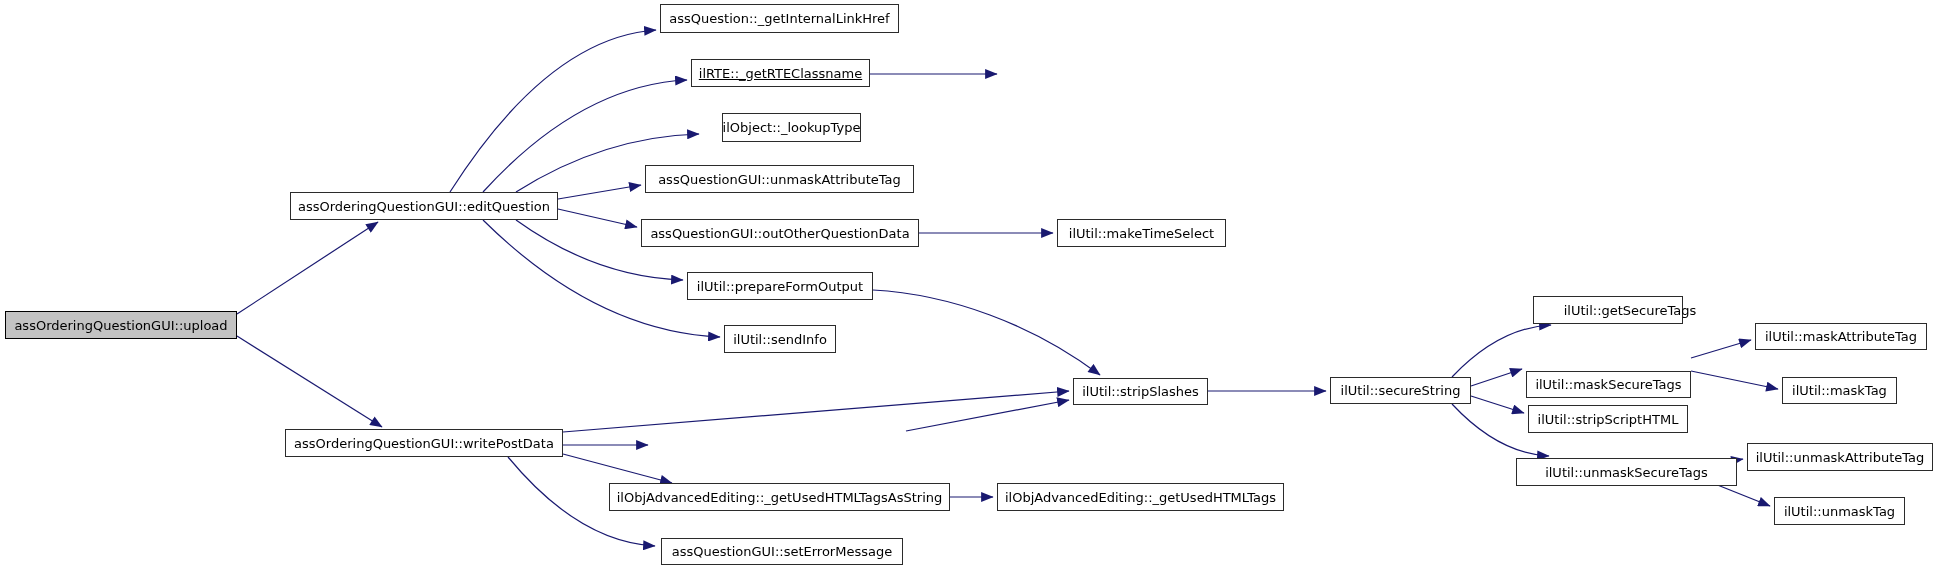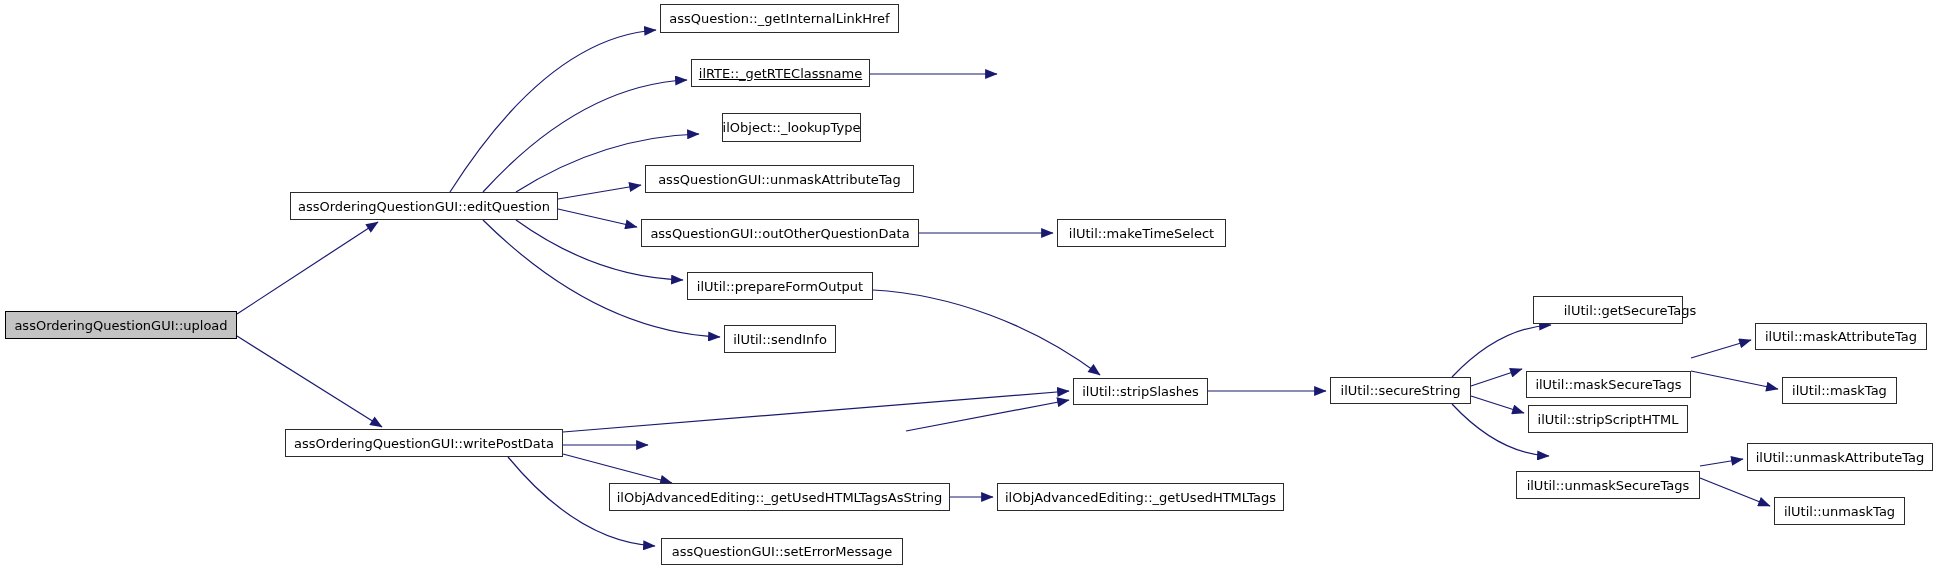--- a/index.html
+++ b/index.html
@@ -68,19 +68,19 @@
     <div class="node" style="left: 1057px; top: 219px; width: 169px; height: 28px;">ilUtil::makeTimeSelect</div>
     <div class="node" style="left: 687px; top: 272px; width: 186px; height: 28px;">ilUtil::prepareFormOutput</div>
     <div class="node" style="left: 724px; top: 325px; width: 112px; height: 28px;">ilUtil::sendInfo</div>
     <div class="node" style="left: 1073px; top: 378px; width: 135px; height: 27px;">ilUtil::stripSlashes</div>
     <div class="node" style="left: 1330px; top: 377px; width: 141px; height: 27px;">ilUtil::secureString</div>
     <div class="node" style="left: 1533px; top: 296px; width: 150px; height: 28px; padding-left: 44px;">ilUtil::getSecureTags</div>
     <div class="node" style="left: 1526px; top: 351px; width: 165px; height: 27px; margin-top: 20px;">ilUtil::maskSecureTags</div>
     <div class="node" style="left: 1755px; top: 323px; width: 172px; height: 27px;">ilUtil::maskAttributeTag</div>
     <div class="node" style="left: 1782px; top: 377px; width: 115px; height: 27px;">ilUtil::maskTag</div>
     <div class="node" style="left: 1528px; top: 405px; width: 160px; height: 28px;">ilUtil::stripScriptHTML</div>
-    <div class="node" style="left: 1516px; top: 458px; width: 184px; height: 28px; margin-top: 13px;">ilUtil::unmaskSecureTags</div>
+    <div class="node" style="left: 1516px; top: 458px; width: 221px; height: 28px;">ilUtil::unmaskSecureTags</div>
     <div class="node" style="left: 1747px; top: 443px; width: 186px; height: 28px;">ilUtil::unmaskAttributeTag</div>
     <div class="node" style="left: 1774px; top: 497px; width: 131px; height: 28px;">ilUtil::unmaskTag</div>
     <div class="node" style="left: 609px; top: 483px; width: 341px; height: 28px;">ilObjAdvancedEditing::_getUsedHTMLTagsAsString</div>
     <div class="node" style="left: 997px; top: 483px; width: 287px; height: 28px;">ilObjAdvancedEditing::_getUsedHTMLTags</div>
     <div class="node" style="left: 661px; top: 538px; width: 242px; height: 27px;">assQuestionGUI::setErrorMessage</div>
   </div>
 
 </body></html>

